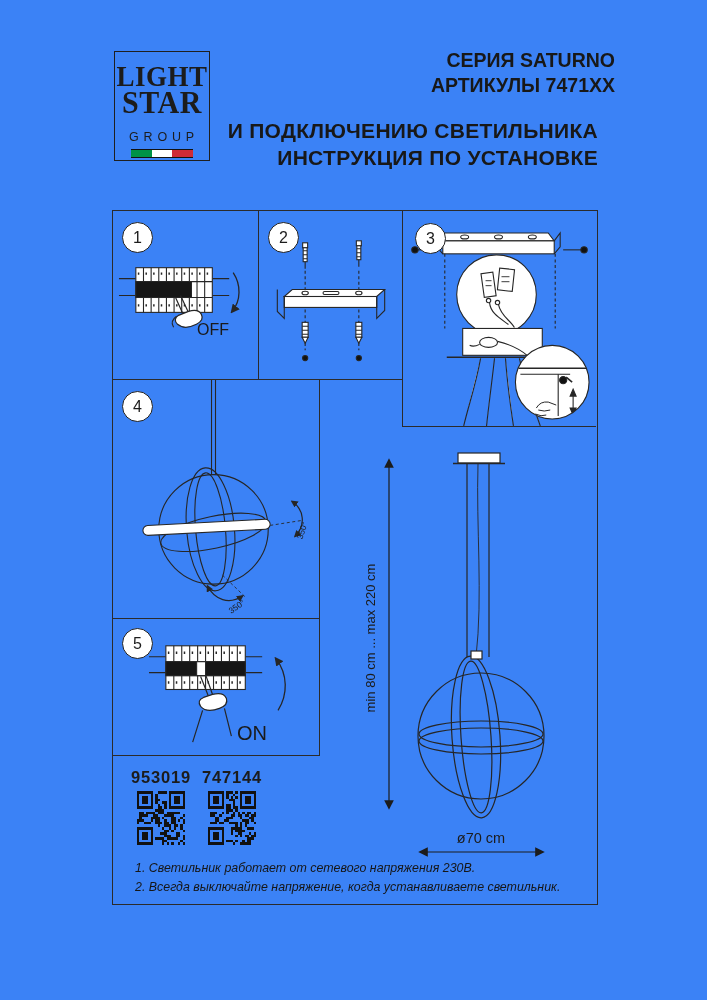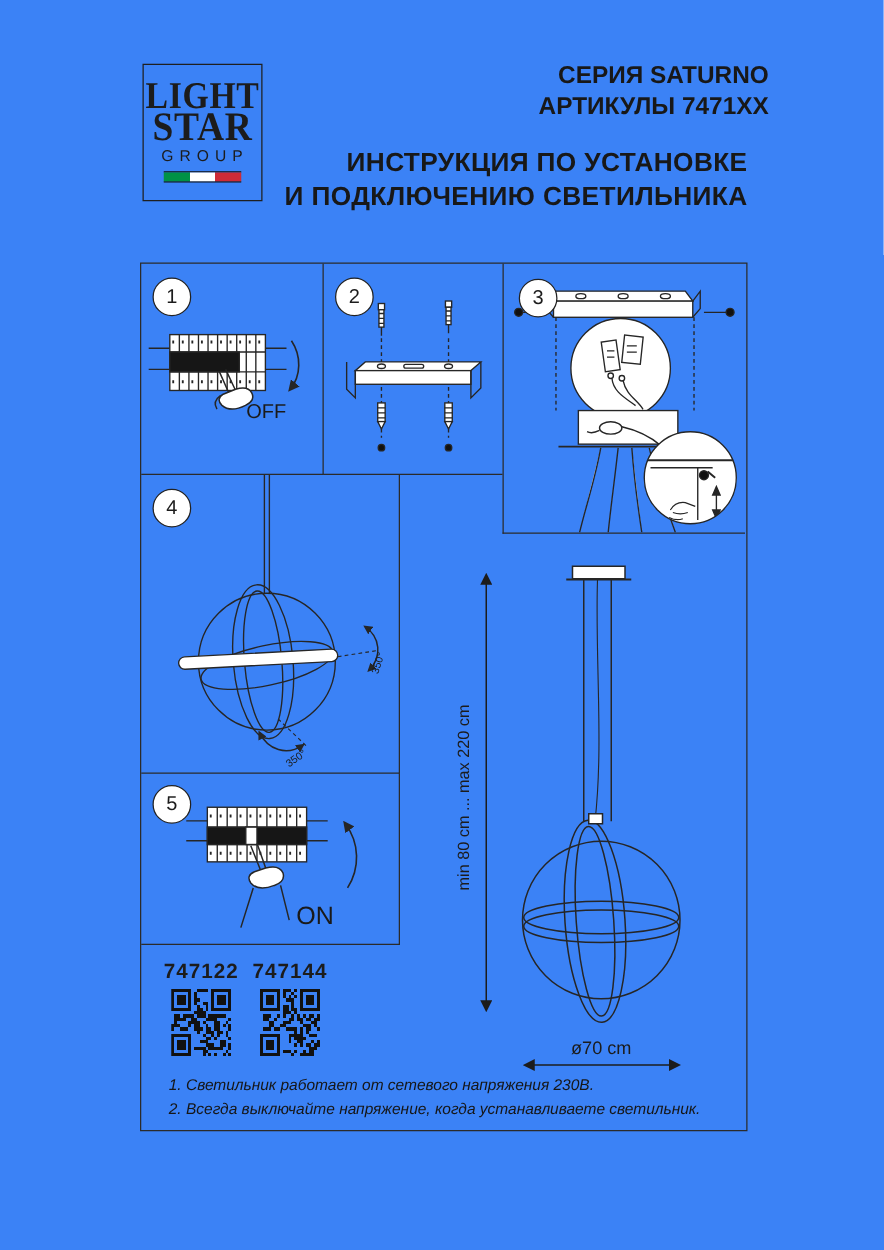--- a/index.html
+++ b/index.html
@@ -6,21 +6,21 @@
   .page{position:relative;width:707px;height:1000px;background:#3b82f6;overflow:hidden;
         font-family:"Liberation Sans", sans-serif;color:#1c1c1c;}
 
   
   .logo-box{position:absolute;left:114px;top:51px;width:96px;height:110px;
             border:1.6px solid #1f1f1f;box-sizing:border-box;text-align:center;padding-top:13px;}
   .logo-light{font-family:"Liberation Serif", serif;font-weight:bold;font-size:27px;line-height:23px;
               letter-spacing:.5px;transform:scaleY(1.12);}
   .logo-star {font-family:"Liberation Serif", serif;font-weight:bold;font-size:30px;line-height:28px;
               letter-spacing:.5px;transform:scaleY(1.08);}
-  .logo-group{font-size:12.5px;letter-spacing:4.8px;margin-top:2px;margin-left:4px;font-weight:400;}
+  .logo-group{font-size:12.5px;letter-spacing:4.8px;margin-top:14px;margin-left:4px;font-weight:400;}
   .logo-flag{width:62px;height:9px;margin:5px auto 0;display:flex;
              border-top:1.6px solid #111;border-bottom:1.6px solid #111;box-sizing:border-box;}
   .logo-flag span{flex:1;}
 
   
   .series{position:absolute;top:48px;right:92px;text-align:right;
           font-weight:bold;font-size:19.5px;line-height:25px;color:#181818;}
   .instr {position:absolute;top:118px;right:109px;text-align:right;
           font-weight:bold;font-size:21px;line-height:26.5px;letter-spacing:.3px;color:#181818;}
 
@@ -74,22 +74,22 @@
         <span style="background:#ffffff"></span>
         <span style="background:#ce2b37"></span>
     </div>
   </div>
 
   <div class="series">
     <div>СЕРИЯ SATURNO</div>
     <div>АРТИКУЛЫ 7471ХХ</div>
   </div>
   <div class="instr">
+    <div>И ПОДКЛЮЧЕНИЮ СВЕТИЛЬНИКА</div>
     <div>ИНСТРУКЦИЯ ПО УСТАНОВКЕ</div>
-    <div>И ПОДКЛЮЧЕНИЮ СВЕТИЛЬНИКА</div>
   </div>
 
   <div class="frame">
 
     <div class="panel p1">
       <div class="step-circle"><span>1</span></div>
       <svg class="art" viewBox="0 0 146 169">
         <defs>
             <marker id="a1" markerWidth="7" markerHeight="7" refX="5" refY="3.5" orient="auto">
               <path d="M0,0L7,3.5L0,7z" fill="#262626"></path>
@@ -247,21 +247,21 @@
           <line x1="55" y1="64" x2="131" y2="64" stroke-dasharray="1.5,6.5" stroke-width="2.4"></line>
           <path d="M166,92 C176,76 176,56 164,40" marker-end="url(#a5)" stroke-width="1.3"></path>
           <path d="M88,58 L96,78 M93,56 L100,76" stroke-width="1.2"></path>
           <path d="M100,76 q11,-3 14,4 q2,7 -7,10 q-13,5 -19,-2 q-4,-6 3,-9 z" fill="#fff" stroke-width="1.2"></path>
           <path d="M90,92 L80,124 M112,90 L119,118" stroke-width="1.2"></path>
         </g>
       </svg>
       <span class="switch-label on-label">ON</span>
     </div>
 
-    <span class="article-code ac1">747122</span>
+    <span class="article-code ac1">953019</span>
     <span class="article-code ac2">747144</span>
     <svg class="qr qr1" viewBox="0 0 21 21" preserveAspectRatio="none" shape-rendering="crispEdges">
         <rect x="0" y="0" width="1" height="1" fill="#111"></rect>
         <rect x="1" y="0" width="1" height="1" fill="#111"></rect>
         <rect x="2" y="0" width="1" height="1" fill="#111"></rect>
         <rect x="3" y="0" width="1" height="1" fill="#111"></rect>
         <rect x="4" y="0" width="1" height="1" fill="#111"></rect>
         <rect x="5" y="0" width="1" height="1" fill="#111"></rect>
         <rect x="6" y="0" width="1" height="1" fill="#111"></rect>
         <rect x="0" y="1" width="1" height="1" fill="#111"></rect>

